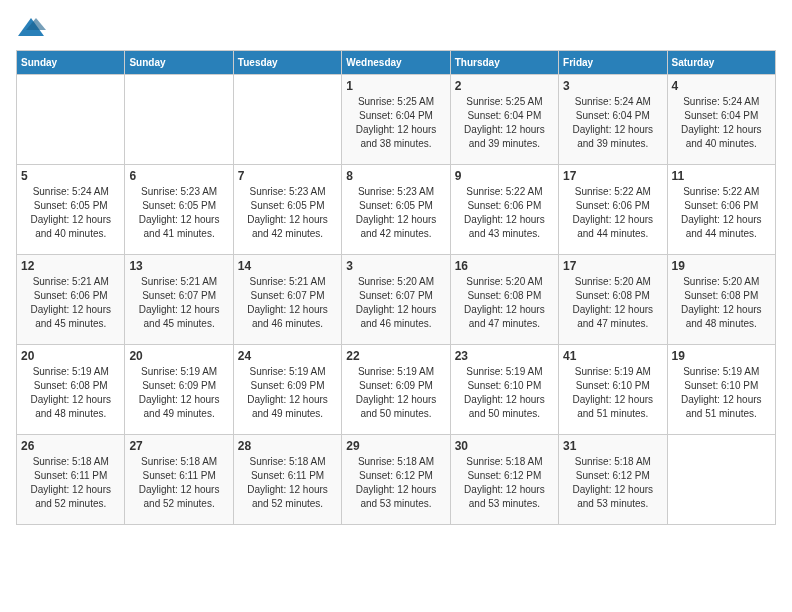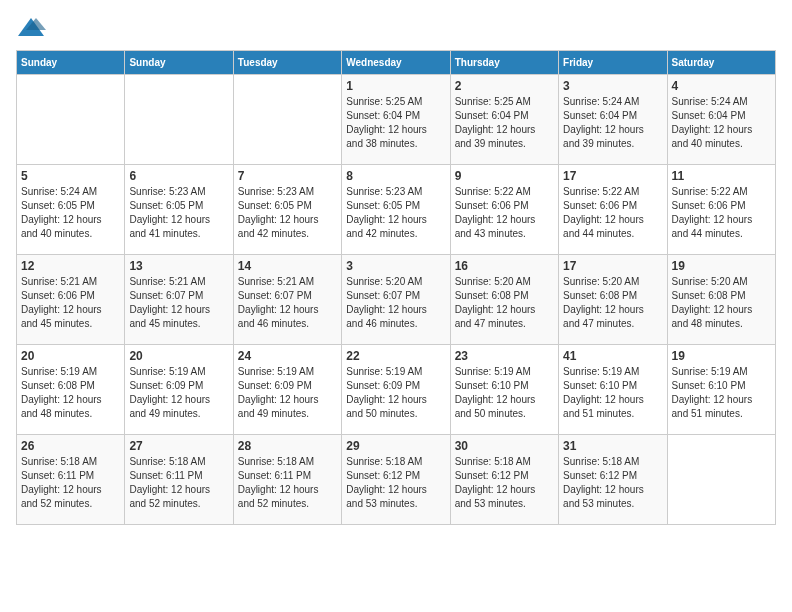--- a/index.html
+++ b/index.html
@@ -75,20 +75,21 @@
     .day-num {
       font-size: 12px;
       font-weight: bold;
       margin-bottom: 2px;
       display: block;
     }
     .day-info {
       font-size: 10px;
       line-height: 1.4;
       color: #333;
+      text-align: center;
     }
     .empty-cell {
       background: #fff !important;
     }
   </style>
 </head>
 <body>
 
 <div class="header">
   <div class="logo">

